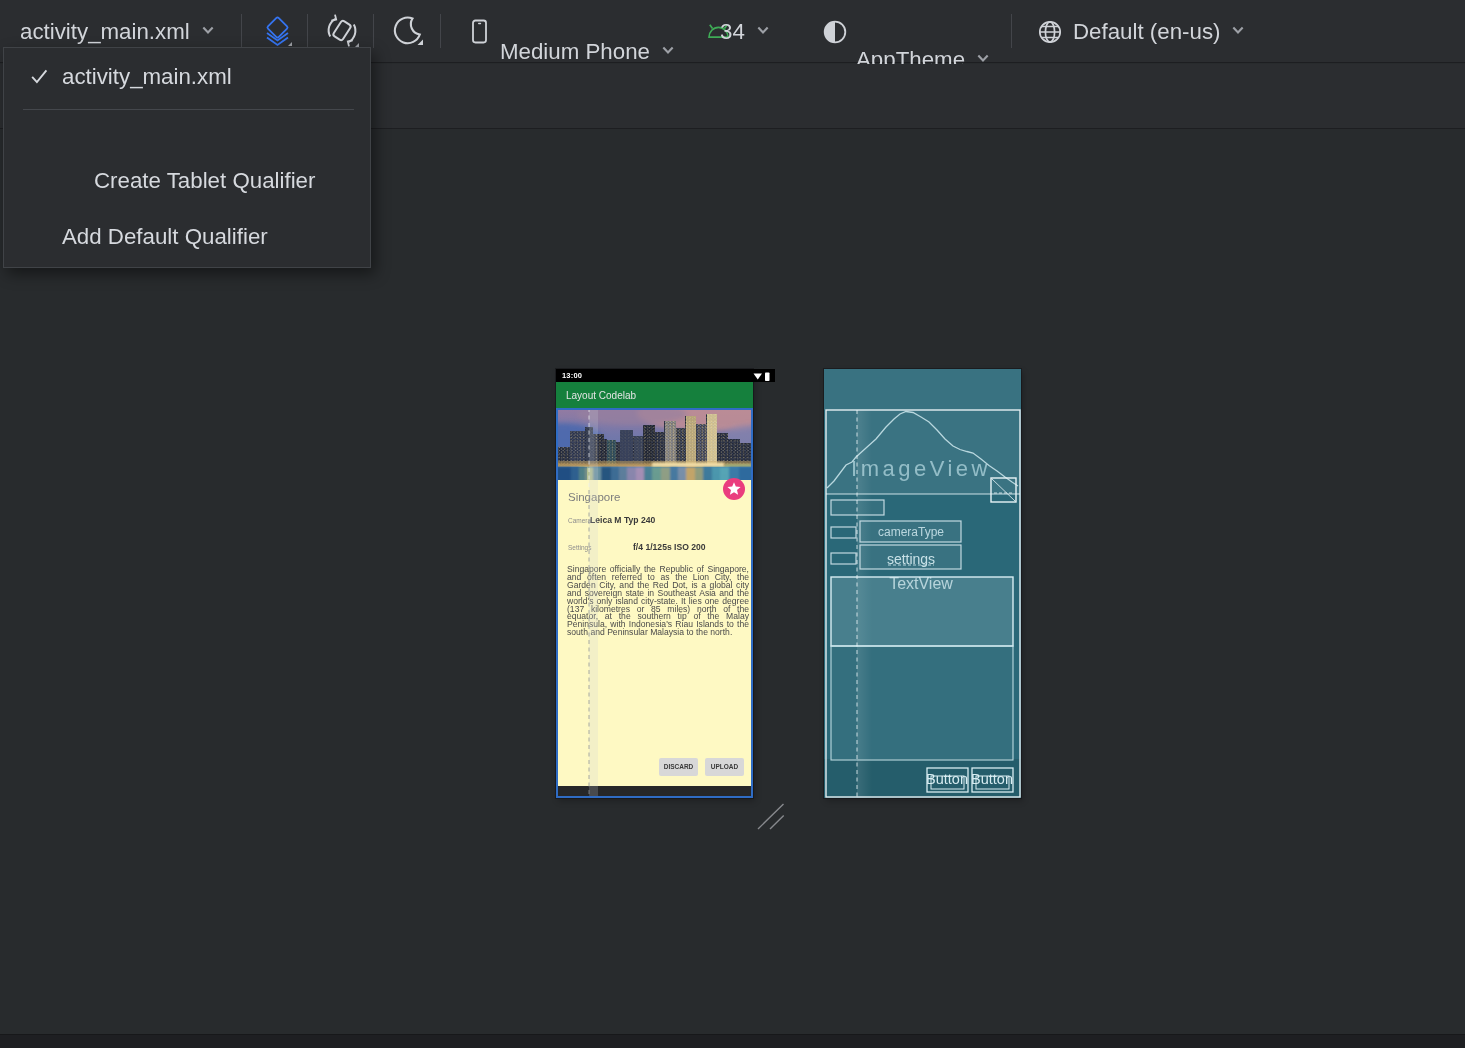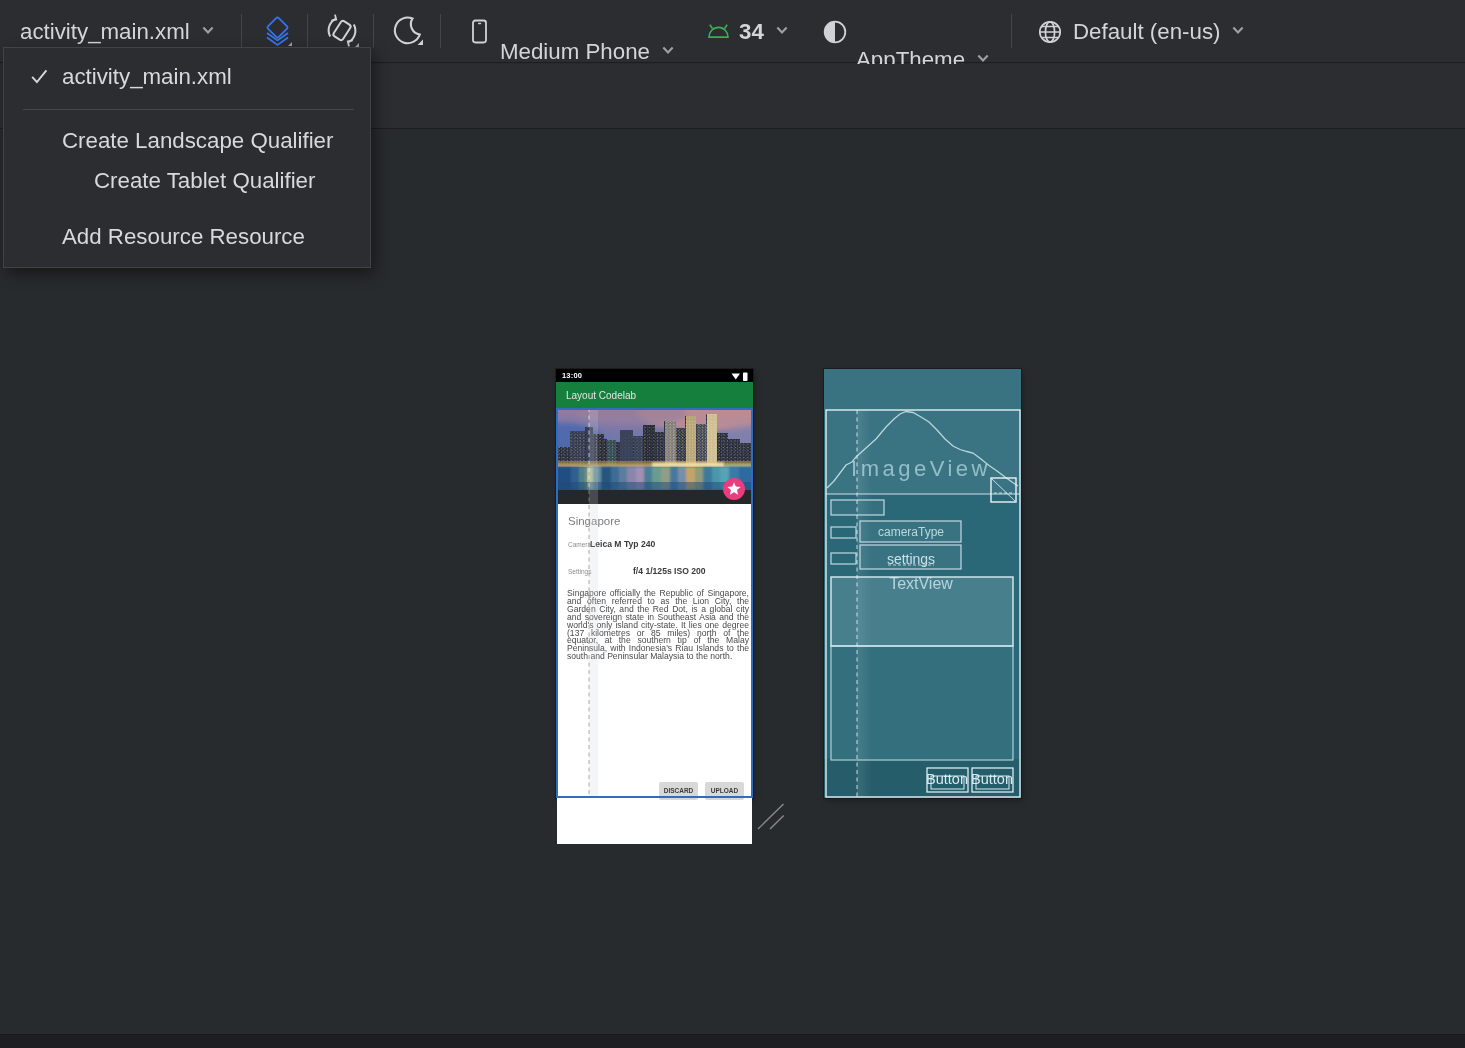--- a/index.html
+++ b/index.html
@@ -61,21 +61,21 @@
     <rect x="7" y="3.8" width="3.2" height="1.4" rx="0.7" fill="#cfd2d7"></rect>
   </svg>
   <span class="tbtext" style="left:500px;margin-top:20px;">Medium Phone<svg class="chev" viewBox="0 0 12 12">
         <path d="M2.5 4.2 L6 7.8 L9.5 4.2" fill="none" stroke="#9da0a6" stroke-width="1.6"></path>
       </svg></span>
 
   <svg class="abs" style="left:707px; top:24px;" width="23" height="15" viewBox="0 0 23 15">
     <path d="M2 13.2 A 9.5 9.8 0 0 1 21 13.2 Z" fill="none" stroke="#3fab56" stroke-width="1.7"></path>
     <path d="M5.5 4.5 L2.8 0.8 M17.5 4.5 L20.2 0.8" stroke="#3fab56" stroke-width="1.7"></path>
   </svg>
-  <span class="tbtext" style="left:739px;font-weight:bold;">34<svg class="chev" viewBox="0 0 12 12">
+  <span class="tbtext" style="left:720px;">34<svg class="chev" viewBox="0 0 12 12">
         <path d="M2.5 4.2 L6 7.8 L9.5 4.2" fill="none" stroke="#9da0a6" stroke-width="1.6"></path>
       </svg></span>
 
   <svg class="abs" style="left:823px; top:20px;" width="24" height="24" viewBox="0 0 24 24">
     <circle cx="12" cy="12" r="10.3" fill="none" stroke="#cfd2d7" stroke-width="1.8"></circle>
     <path d="M12 1.7 A 10.3 10.3 0 0 0 12 22.3 Z" fill="#cfd2d7"></path>
   </svg>
   <span class="tbtext" style="left:856px;margin-top:28px;">AppTheme<svg class="chev" viewBox="0 0 12 12">
         <path d="M2.5 4.2 L6 7.8 L9.5 4.2" fill="none" stroke="#9da0a6" stroke-width="1.6"></path>
       </svg></span>
@@ -88,21 +88,21 @@
   </svg>
   <span class="tbtext" style="left:1073px;">Default (en-us)<svg class="chev" viewBox="0 0 12 12">
         <path d="M2.5 4.2 L6 7.8 L9.5 4.2" fill="none" stroke="#9da0a6" stroke-width="1.6"></path>
       </svg></span>
 </div>
 <div id="row2"></div>
 <div id="surface">
 
   <div id="phone" class="abs" style="left:556px; top:239px; width:197px; height:429px; background:#262728; box-shadow:0 0 0 1px rgba(18,19,21,0.55), 2px 3px 6px rgba(0,0,0,0.25);">
 
-    <div class="abs" style="left:0; top:0; width:197px; height:13px; background:#000;">
+    <div class="abs" style="left:0; top:0; width:219px; height:13px; background:#000;">
       <span class="abs" style="left:6px; top:2px; font-size:7.5px; color:#fff; font-weight:bold; letter-spacing:0.2px;">13:00</span>
       <svg class="abs" style="right:4px; top:2.5px;" width="18" height="9" viewBox="0 0 18 9">
         <path d="M0.5 1.5 L9 1.5 L4.75 7.5 Z" fill="#fff"></path>
         <rect x="12" y="0.5" width="4.5" height="8.5" rx="0.8" fill="#fff"></rect>
       </svg>
     </div>
 
     <div class="abs" style="left:0; top:13px; width:197px; height:27px; background:#15803d;">
       <span class="abs" style="left:10px; top:8px; font-size:10px; color:#e4e4e4;">Layout Codelab</span>
     </div>
@@ -210,21 +210,21 @@
         <rect x="146" y="58" width="9" height="23" fill="#3e7a9a" opacity="0.9"></rect>
         <rect x="155" y="58" width="8" height="23" fill="#4e9aad" opacity="0.9"></rect>
         <rect x="163" y="58" width="9" height="23" fill="#57a5b5" opacity="0.95"></rect>
         <rect x="172" y="58" width="10" height="23" fill="#3a7ba8" opacity="0.95"></rect>
         <rect x="182" y="58" width="13" height="23" fill="#2f6b9e"></rect>
       </g>
       <rect x="0" y="73" width="195" height="8" fill="#1e4878" opacity="0.5"></rect>
       <rect x="0" y="58" width="30" height="23" fill="#1e4878" opacity="0.4"></rect>
     </svg>
 
-    <div class="abs" style="left:1px; top:135px; width:195px; height:340px; background:#ffffff;">
+    <div class="abs" style="left:1px; top:111px; width:195px; height:306px; background:#fef9c3;">
       <span class="abs" style="left:11px; top:11px; font-size:11.5px; color:#7d7d7d;">Singapore</span>
       <span class="abs" style="left:11px; top:37px; font-size:6.5px; color:#8d8d8d;">Camera</span>
       <span class="abs" style="left:33px; top:35px; font-size:8.6px; color:#3a3a3a; font-weight:bold;text-align:right;">Leica M Typ 240</span>
       <span class="abs" style="left:11px; top:64px; font-size:6.5px; color:#8d8d8d;">Settings</span>
       <span class="abs" style="left:33px; top:62px; font-size:8.6px; color:#3a3a3a; font-weight:bold;padding-left:43px;">f/4  1/125s  ISO 200</span>
       <div class="abs" style="left:10px; top:86px; width:182px; font-size:8.6px; line-height:7.9px; color:#4a4a4a; text-align:justify;">Singapore officially the Republic of Singapore, and often referred to as the Lion City, the Garden City, and the Red Dot, is a global city and sovereign state in Southeast Asia and the world's only island city-state. It lies one degree (137 kilometres or 85 miles) north of the equator, at the southern tip of the Malay Peninsula, with Indonesia's Riau Islands to the south and Peninsular Malaysia to the north.</div>
       <div class="abs" style="left:102px; top:278px; width:39px; height:18px; background:#d8d8d8; border-radius:2px; text-align:center; font-size:6.5px; font-weight:bold; color:#3a3a3a; line-height:18px;">DISCARD</div>
       <div class="abs" style="left:148px; top:278px; width:39px; height:18px; background:#d8d8d8; border-radius:2px; text-align:center; font-size:6.5px; font-weight:bold; color:#3a3a3a; line-height:18px;">UPLOAD</div>
     </div>
 
@@ -315,16 +315,15 @@
     <path d="M3 27 L28.5 2 M15 27 L28.7 13.5" stroke="#87898d" stroke-width="1.4" fill="none"></path>
   </svg>
 </div>
 <div id="bottombar"></div>
 <div id="menu">
   <svg class="abs" style="left:26px; top:19px;" width="19" height="19" viewBox="0 0 22 20">
       <path d="M2.5 10.5 L8 16.5 L19 3" fill="none" stroke="#d6d9de" stroke-width="2.2"></path>
     </svg>
   <span class="mi" style="top:16px;">activity_main.xml</span>
   <div id="menudiv"></div>
-  <span class="mi" style="top:80px;">Create Landscape Qualifier</span>
   <span class="mi" style="top:120px;margin-left:32px;">Create Tablet Qualifier</span>
-  <span class="mi" style="top:176px;">Add Resource Resource</span>
+  <span class="mi" style="top:176px;">Add Default Qualifier</span>
 </div>
 
 </body></html>

